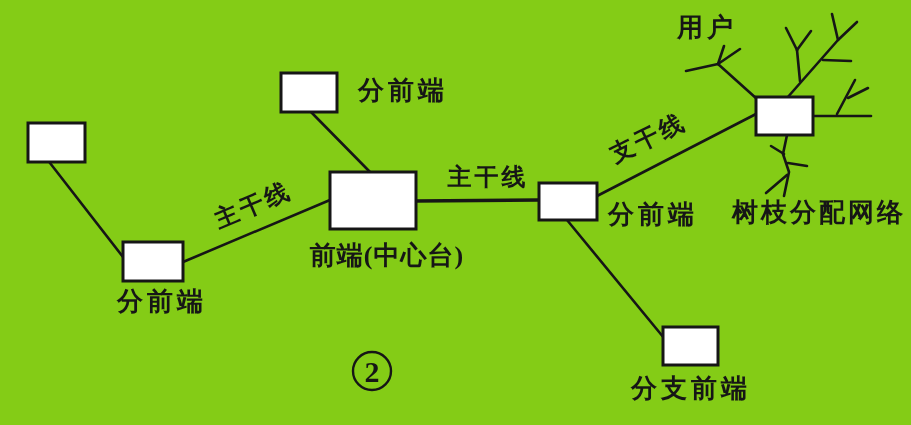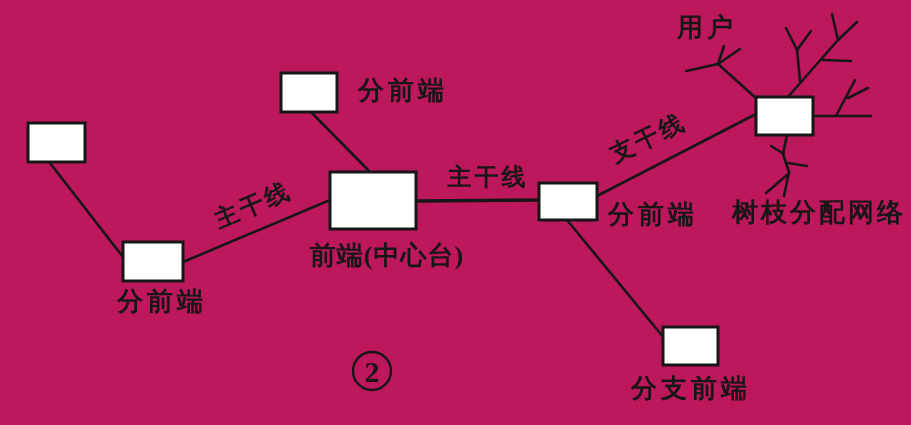--- a/index.html
+++ b/index.html
@@ -1,17 +1,17 @@
 <!DOCTYPE html>
 <html><head>
 <meta charset="utf-8">
 <style>
   html,body{margin:0;padding:0;background:#e8e8e8;}
   .page{
-    width:911px;height:425px;background:#be185d;position:relative;overflow:hidden;
+    width:911px;height:425px;background:#84cc16;position:relative;overflow:hidden;
     font-family:"Liberation Serif","DejaVu Serif",serif;
   }
   svg{display:block;}
   .box{fill:#ffffff;stroke:#161616;stroke-width:3;}
   .edge{stroke:#161616;stroke-width:2.6;fill:none;stroke-linecap:round;}
   .edge-thick{stroke:#161616;stroke-width:3.6;fill:none;stroke-linecap:butt;}
   .twig{stroke:#161616;stroke-width:2.6;fill:none;stroke-linecap:round;stroke-linejoin:round;}
   .lbl{
     fill:#161616;font-weight:bold;font-size:26px;
     font-family:"Liberation Serif","DejaVu Serif",serif;

